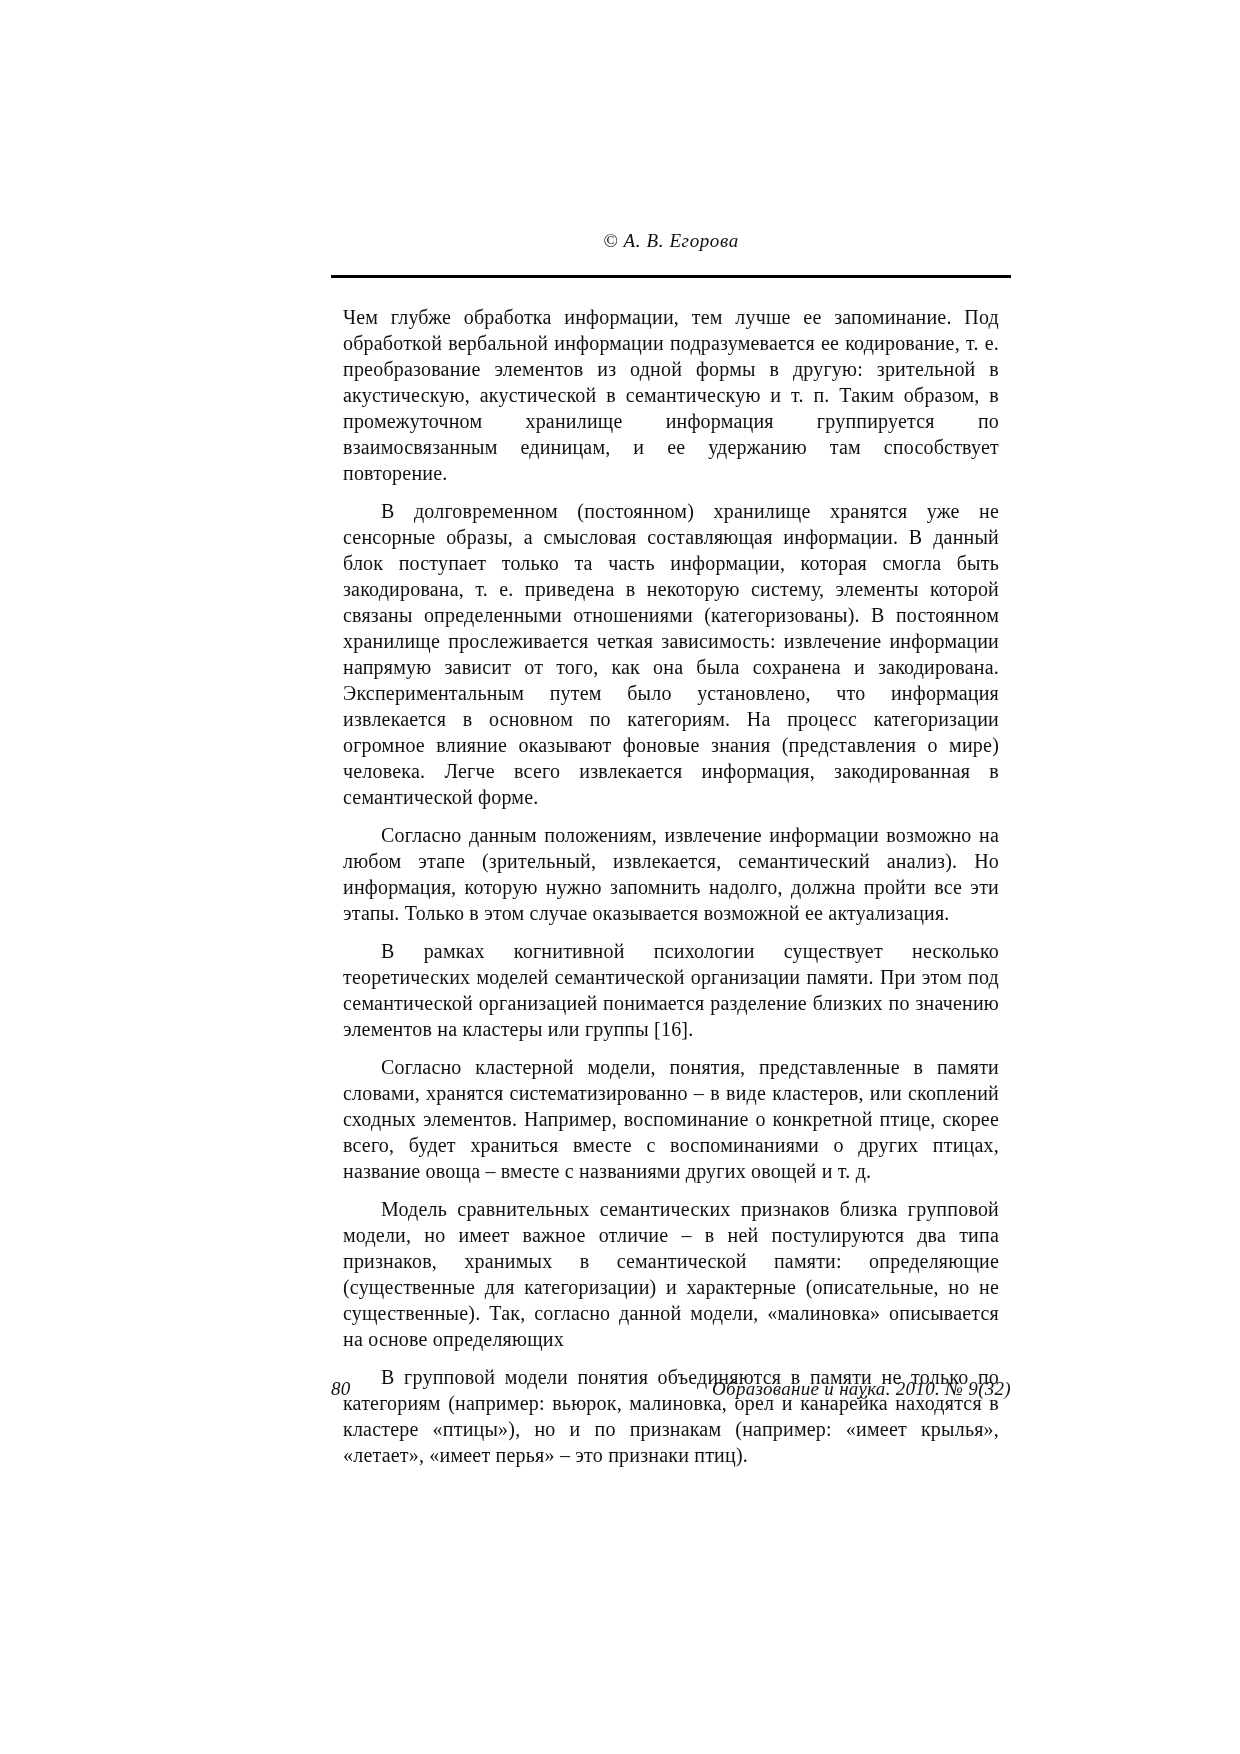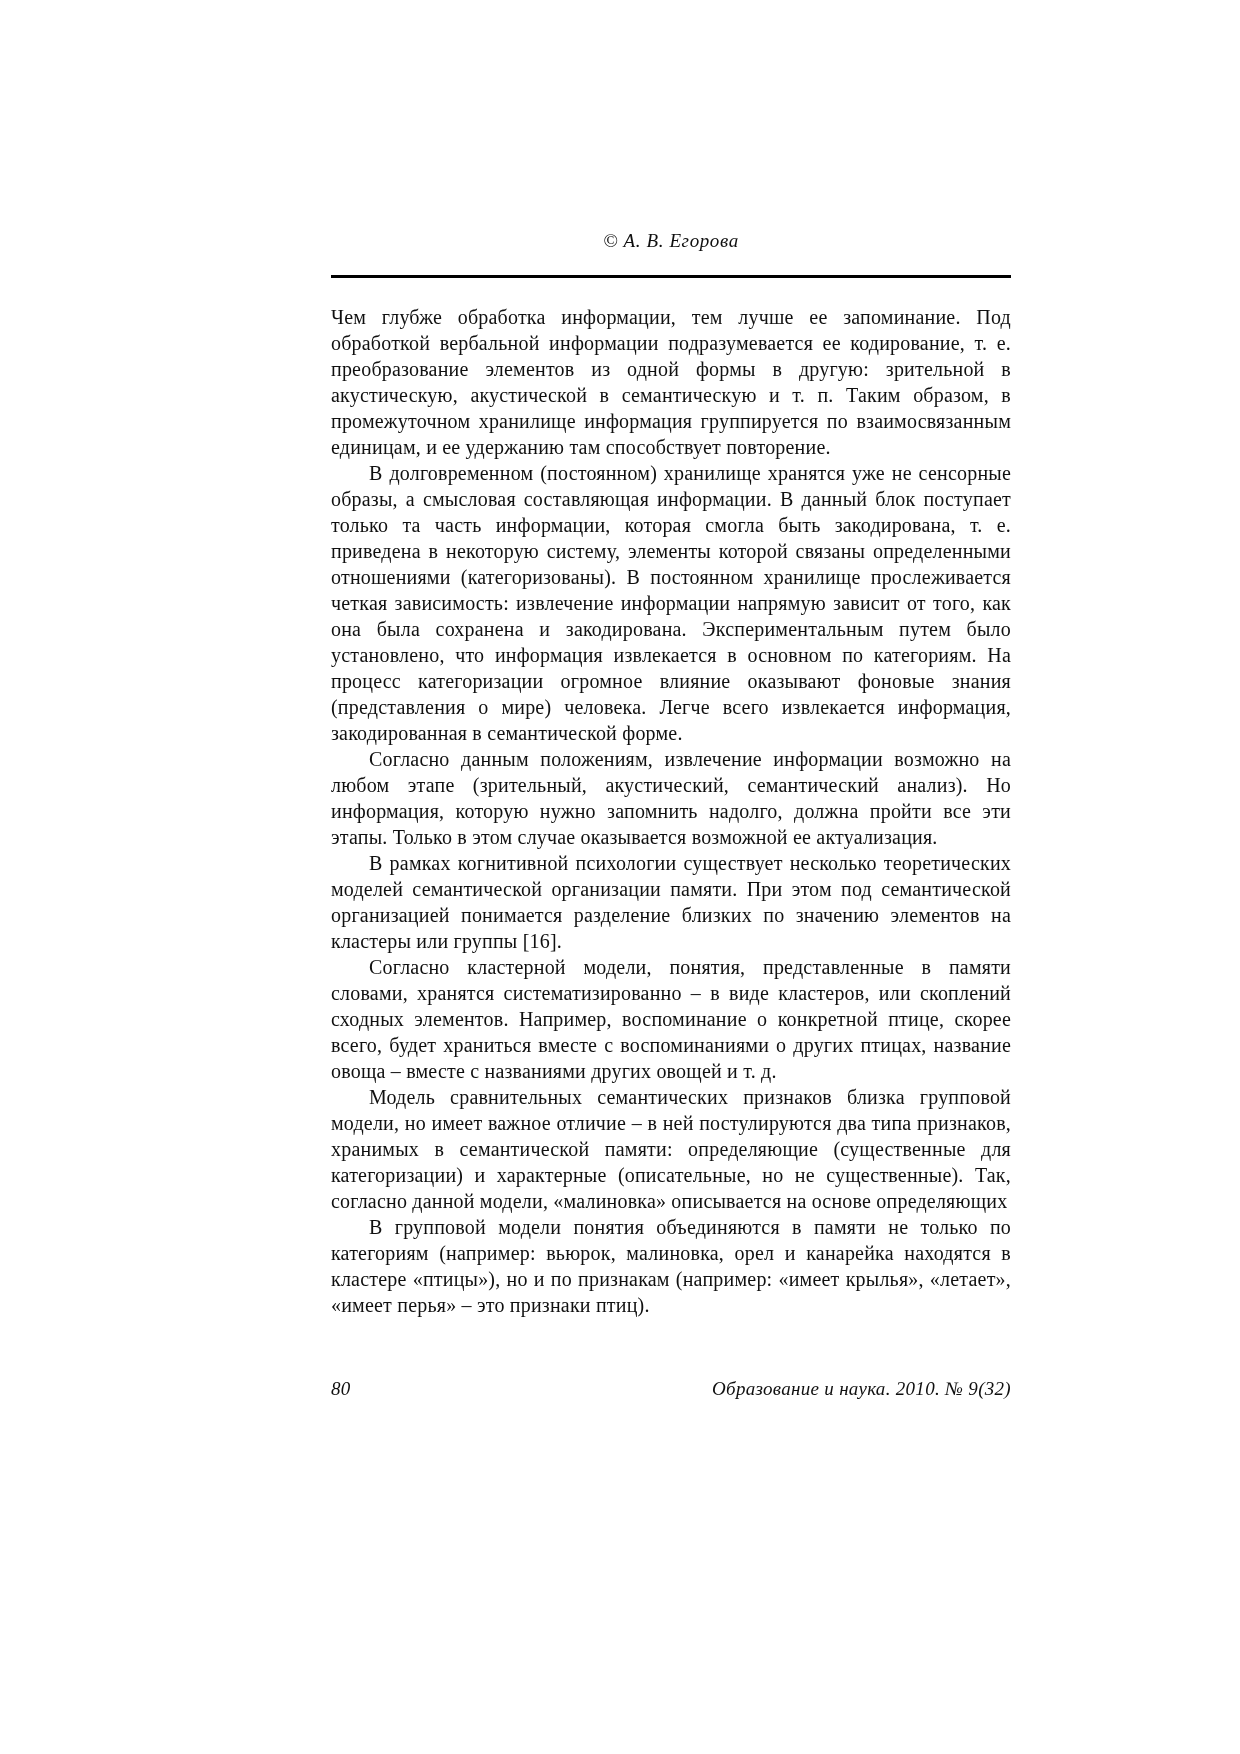--- a/index.html
+++ b/index.html
@@ -40,21 +40,21 @@
     height: 0;
   }
   .body-text {
     margin-top: 26px;
     font-size: 20px;
     line-height: 26px;
     text-align: justify;
     letter-spacing: 0.2px;
   }
   .body-text p {
-    margin: 0;
+    margin: 12px;
     text-indent: 38px;
   }
   .body-text p:first-child {
     text-indent: 0;
   }
   .footer {
     position: absolute;
     left: 331px;
     top: 1378px;
     width: 680px;
@@ -75,21 +75,21 @@
   <div class="text-block">
 
     <div class="page-header">
       <div class="header-author">© А. В. Егорова</div>
       <hr class="header-rule">
     </div>
 
     <div class="body-text">
       <p>Чем глубже обработка информации, тем лучше ее запоминание. Под обработкой вербальной информации подразумевается ее кодирование, т. е. преобразование элементов из одной формы в другую: зрительной в акустическую, акустической в семантическую и т. п. Таким образом, в промежуточном хранилище информация группируется по взаимосвязанным единицам, и ее удержанию там способствует повторение.</p>
       <p>В долговременном (постоянном) хранилище хранятся уже не сенсорные образы, а смысловая составляющая информации. В данный блок поступает только та часть информации, которая смогла быть закодирована, т. е. приведена в некоторую систему, элементы которой связаны определенными отношениями (категоризованы). В постоянном хранилище прослеживается четкая зависимость: извлечение информации напрямую зависит от того, как она была сохранена и закодирована. Экспериментальным путем было установлено, что информация извлекается в основном по категориям. На процесс категоризации огромное влияние оказывают фоновые знания (представления о мире) человека. Легче всего извлекается информация, закодированная в семантической форме.</p>
-      <p>Согласно данным положениям, извлечение информации возможно на любом этапе (зрительный, акустический, семантический анализ). Но информация, которую нужно запомнить надолго, должна пройти все эти этапы. Только в этом случае оказывается возможной ее актуализация.</p>
+      <p>Согласно данным положениям, извлечение информации возможно на любом этапе (зрительный, извлекается, семантический анализ). Но информация, которую нужно запомнить надолго, должна пройти все эти этапы. Только в этом случае оказывается возможной ее актуализация.</p>
       <p>В рамках когнитивной психологии существует несколько теоретических моделей семантической организации памяти. При этом под семантической организацией понимается разделение близких по значению элементов на кластеры или группы [16].</p>
       <p>Согласно кластерной модели, понятия, представленные в памяти словами, хранятся систематизированно – в виде кластеров, или скоплений сходных элементов. Например, воспоминание о конкретной птице, скорее всего, будет храниться вместе с воспоминаниями о других птицах, название овоща – вместе с названиями других овощей и т. д.</p>
       <p>Модель сравнительных семантических признаков близка групповой модели, но имеет важное отличие – в ней постулируются два типа признаков, хранимых в семантической памяти: определяющие (существенные для категоризации) и характерные (описательные, но не существенные). Так, согласно данной модели, «малиновка» описывается на основе определяющих</p>
       <p>В групповой модели понятия объединяются в памяти не только по категориям (например: вьюрок, малиновка, орел и канарейка находятся в кластере «птицы»), но и по признакам (например: «имеет крылья», «летает», «имеет перья» – это признаки птиц).</p>
     </div>
 
   </div>
 
   <div class="footer">
     <span>80</span>

